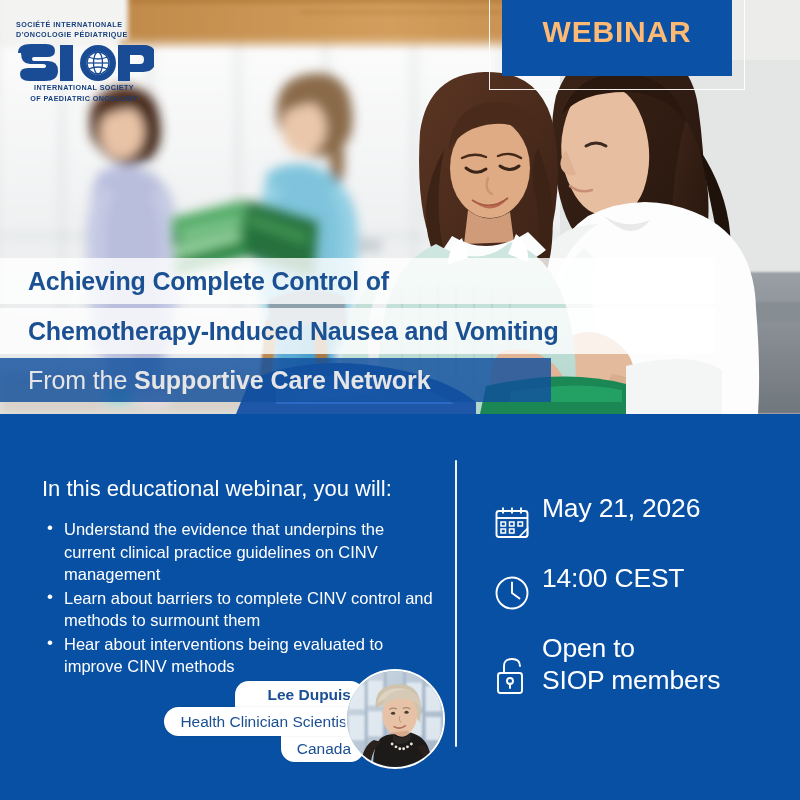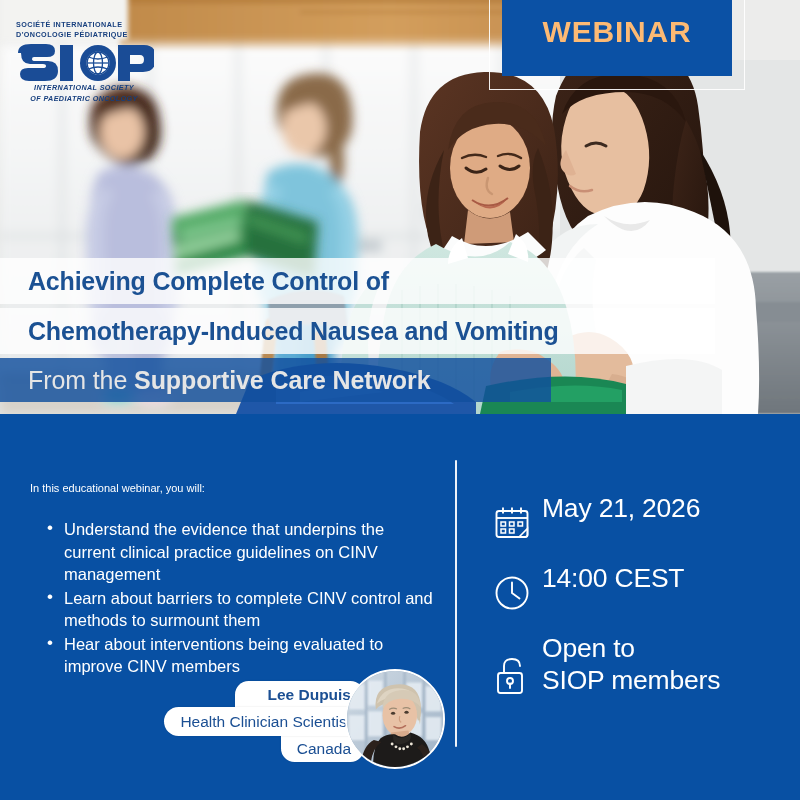--- a/index.html
+++ b/index.html
@@ -12,21 +12,21 @@
   .poster { position:absolute; inset:0; width:800px; height:800px; overflow:hidden; background:#0850a3; }
 
   
   .photo-band { position:absolute; left:0; top:0; width:800px; height:414px; overflow:hidden; background:#e9ecee; }
   .photo-svg { position:absolute; left:0; top:0; width:800px; height:414px; display:block; }
 
   
   .logo { position:absolute; left:14px; top:20px; width:140px; z-index:14; }
   .logo-top { font-size:7.2px; font-weight:bold; color:#173f7e; letter-spacing:.45px; line-height:9.6px; width:136px; margin-left:2px;}
   .logo-mark { width:140px; height:42px; display:block; margin-top:1px; }
-  .logo-bot { font-size:7.2px; font-weight:bold; color:#173f7e; letter-spacing:.4px; line-height:9.6px; text-align:center; width:136px; margin-left:2px; margin-top:1px;font-style:italic;}
+  .logo-bot { font-size:7.2px; font-weight:bold; color:#173f7e; letter-spacing:.4px; line-height:9.6px; text-align:center; width:136px; margin-left:2px; margin-top:1px;}
 
   
   .webinar-frame {
     position:absolute; left:489px; top:-10px; width:256px; height:100px;
     border:1.6px solid rgba(255,255,255,.92); z-index:14;
   }
   .webinar-box {
     position:absolute; left:502px; top:-12px; width:230px; height:88px;
     background:#0b51a5; z-index:15;
     display:flex; align-items:center; justify-content:center;
@@ -46,22 +46,22 @@
   .sline {
     position:absolute; left:28px; top:50%; transform:translateY(-50%);
     font-size:25px; color:#e5e5e5; white-space:nowrap; font-weight:normal; letter-spacing:-.1px;
   }
   .sline b { font-weight:bold; }
 
   
   .blue-area { position:absolute; left:0; top:414px; width:800px; height:386px; background:#0850a3; }
 
   .lead {
-    position:absolute; left:30px; top:64px; width:400px;
-    color:#ffffff; font-size:11px; line-height:21px;
+    position:absolute; left:42px; top:64px; width:400px;
+    color:#ffffff; font-size:22px; line-height:21px;
   }
   .bullets { position:absolute; left:44px; top:104px; width:392px; list-style:none; }
   .bullets li {
     position:relative; color:#ffffff; font-size:16.5px; line-height:22.5px;
     padding-left:20px; margin-bottom:1px;
   }
   .bullets li::before {
     content:"\2022"; position:absolute; left:3px; top:-1px; font-size:17px; color:#ffffff;
   }
 
@@ -365,21 +365,21 @@
     </div>
   </div>
 
   <div class="blue-area">
 
     <div class="lead">In this educational webinar, you will:</div>
 
     <ul class="bullets">
       <li>Understand the evidence that underpins the current clinical practice guidelines on CINV management</li>
       <li>Learn about barriers to complete CINV control and methods to surmount them</li>
-      <li>Hear about interventions being evaluated to improve CINV members</li>
+      <li>Hear about interventions being evaluated to improve CINV methods</li>
     </ul>
 
     <div class="divider"></div>
 
     <div class="info">
 
       <div class="info-row row-date">
         <div class="info-icon">
           <svg width="40" height="40" viewBox="0 0 40 40" fill="none" stroke="#ffffff" stroke-width="1.9">
             <rect x="4.5" y="8" width="31" height="26" rx="2.5"></rect>

